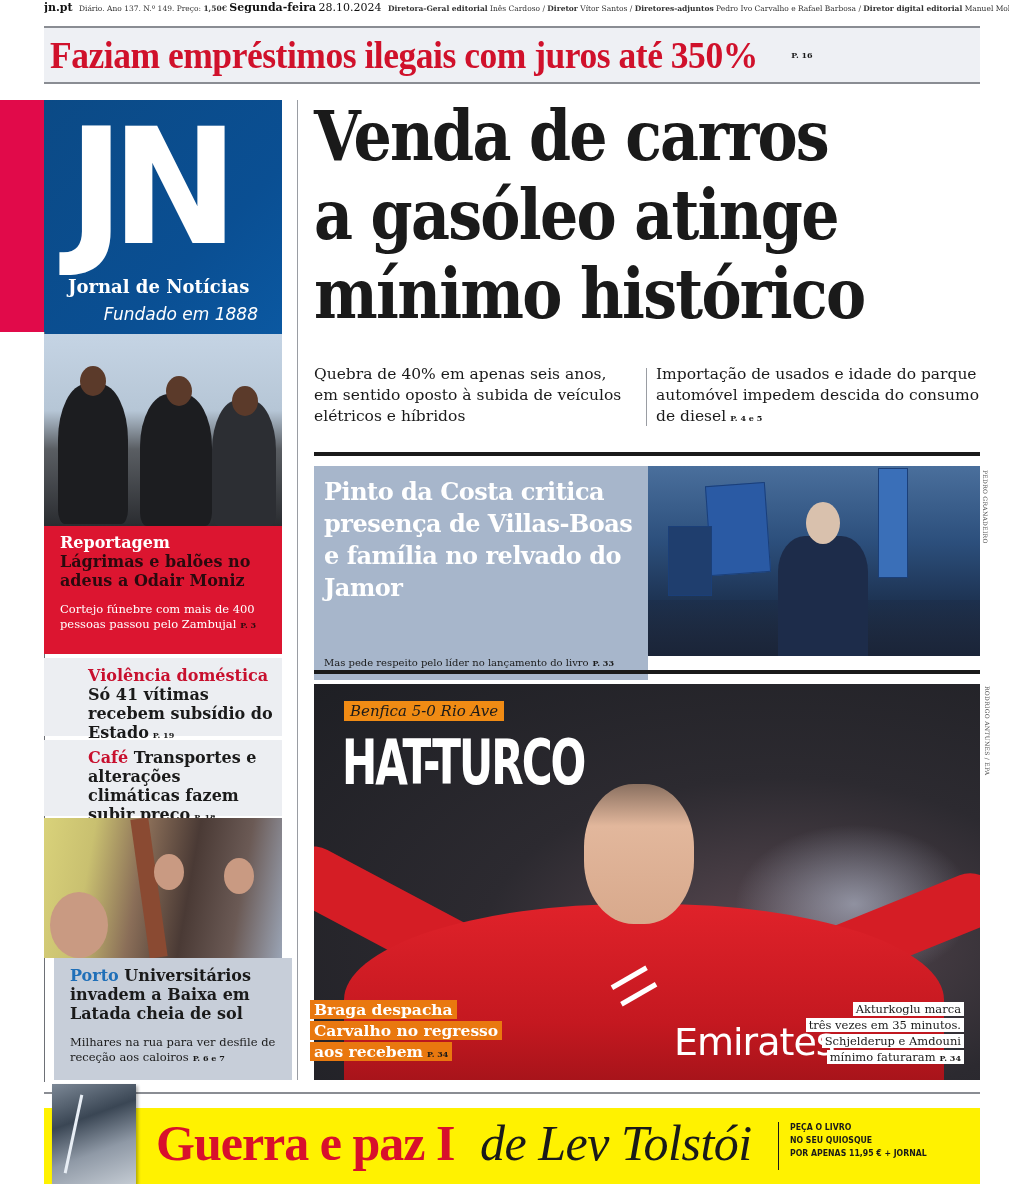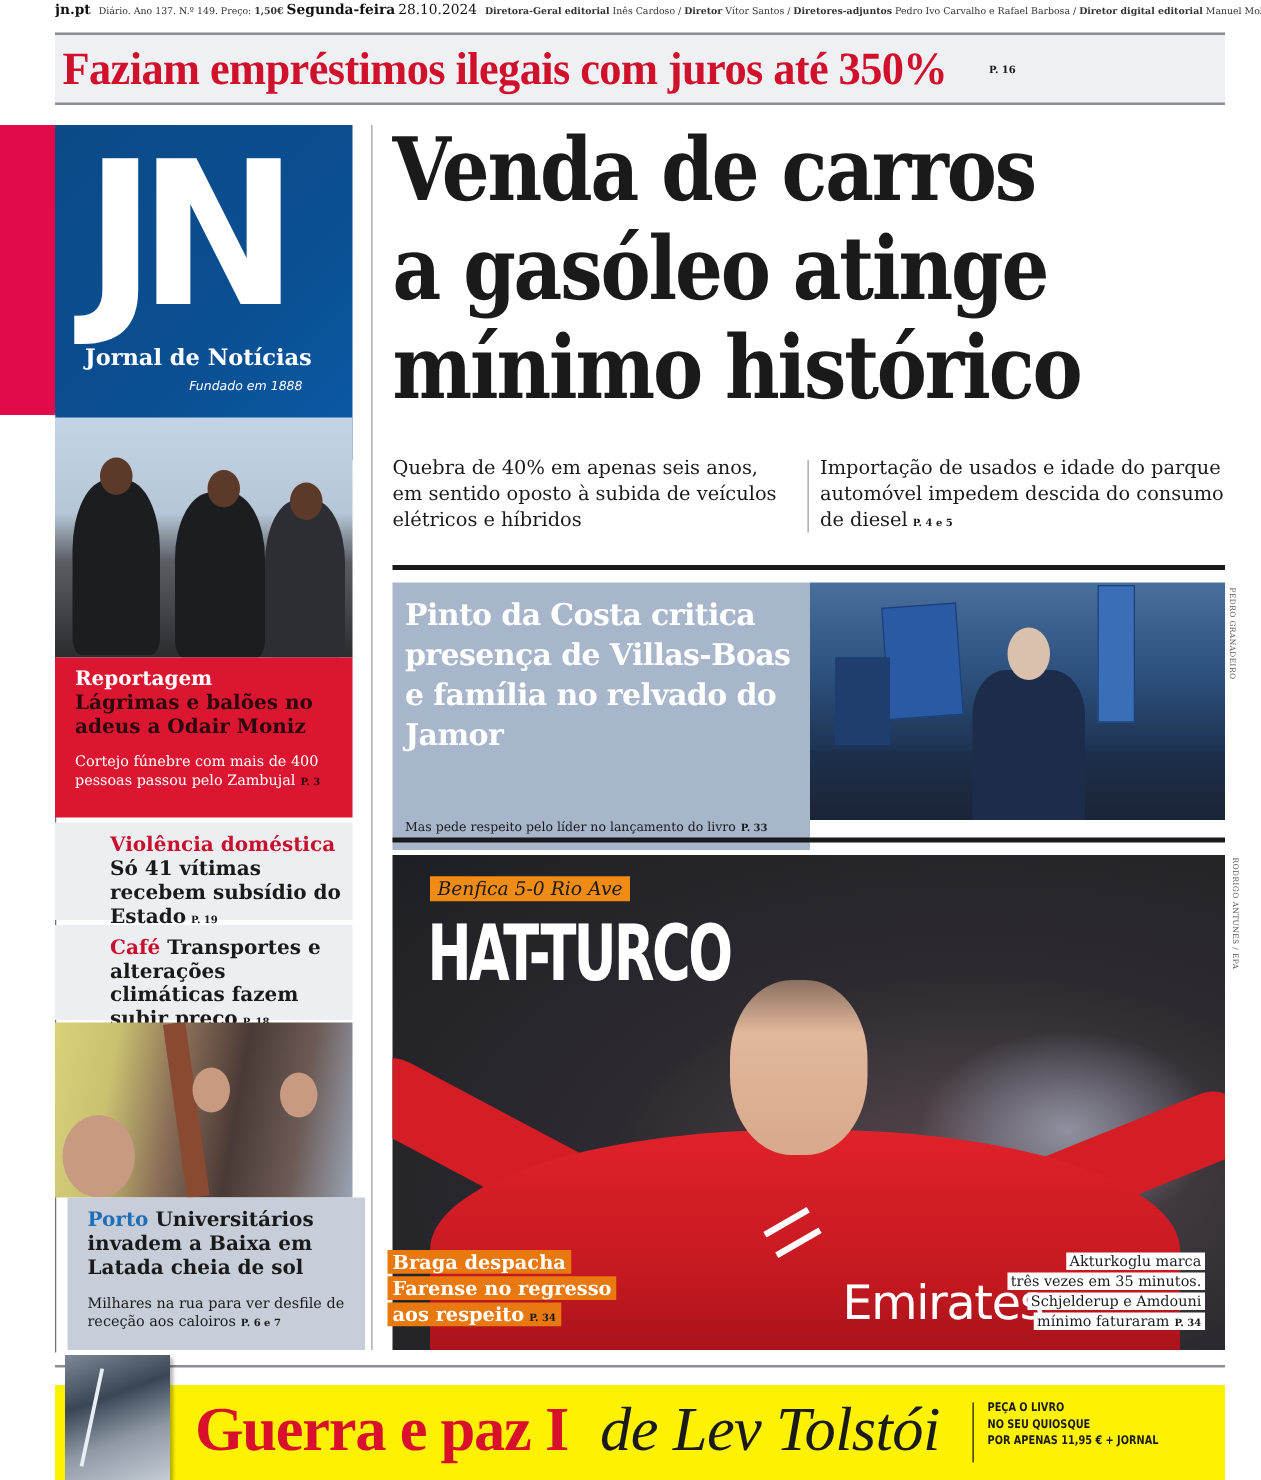--- a/index.html
+++ b/index.html
@@ -14,21 +14,21 @@
 
   .top-teaser { position: absolute; left: 44px; top: 26px; width: 936px; height: 58px; background: #eef0f4; border-top: 2px solid #8a8d93; border-bottom: 2px solid #8a8d93; display: flex; align-items: center; padding-left: 6px; }
   .top-teaser .head { font-family: "Liberation Serif", serif; font-weight: bold; font-size: 37px; color: #d0112b; letter-spacing: -0.5px; transform: scaleX(0.96); transform-origin: left center; white-space: nowrap; }
   .page-ref { font-family: "DejaVu Serif", serif; font-weight: bold; font-size: 8px; margin-left: 4px; vertical-align: baseline; }
   .top-teaser .page-ref { color: #1a1a1a; }
 
   .red-strip { position: absolute; left: 0; top: 100px; width: 44px; height: 232px; background: #e10a4a; }
   .logo-box { position: absolute; left: 44px; top: 100px; width: 238px; height: 268px; background: linear-gradient(135deg, #0b4a86 0%, #0a4f93 60%, #0b5aa4 100%); }
   .logo-letters { position: absolute; left: 24px; top: 8px; font-family: "DejaVu Sans", sans-serif; font-weight: bold; font-size: 160px; line-height: 160px; color: #fff; letter-spacing: -14px; transform: scaleX(0.95); transform-origin: left top; }
   .logo-name { position: absolute; left: 24px; top: 176px; font-family: "DejaVu Serif", serif; font-weight: bold; font-size: 18px; color: #fff; }
-  .logo-founded { position: absolute; right: 40px; top: 204px; font-family: "DejaVu Sans", sans-serif; font-style: italic; font-size: 10px; color: #fff; }
+  .logo-founded { position: absolute; right: 24px; top: 204px; font-family: "DejaVu Sans", sans-serif; font-style: italic; font-size: 17px; color: #fff; }
 
   .left-rule { position: absolute; left: 44px; top: 332px; width: 1px; height: 750px; background: #6d7076; }
   .vert-rule { position: absolute; left: 297px; top: 100px; width: 1px; height: 980px; background: #9a9da3; }
 
   .photo { position: absolute; overflow: hidden; }
   .photo-funeral { left: 44px; top: 334px; width: 238px; height: 192px; background: linear-gradient(180deg, #c5d4e4 0%, #b6c6d6 40%, #5a5e63 60%, #2a2c30 100%); }
   .fig { position: absolute; background: #1c1d20; border-radius: 40% 40% 10% 10%; }
   .photo-funeral .f1 { left: 14px; top: 50px; width: 70px; height: 140px; }
   .photo-funeral .f2 { left: 96px; top: 60px; width: 72px; height: 132px; }
   .photo-funeral .f3 { left: 168px; top: 66px; width: 64px; height: 126px; background: #2c2e33; }
@@ -228,22 +228,22 @@
   <div class="head"></div>
   <div class="stripes"></div>
   <div class="sponsor">Emirates</div>
 </div>
 <div class="credit credit-ben">RODRIGO ANTUNES / EPA</div>
 <div class="score-tag">Benfica 5-0 Rio Ave</div>
 <div class="hat-head">HAT-TURCO</div>
 
 <div class="braga">
   <span class="line">Braga despacha</span><br>
-  <span class="line">Farense no regresso</span><br>
-  <span class="line"><span>aos respeito</span><span class="page-ref">P. 34</span></span>
+  <span class="line">Carvalho no regresso</span><br>
+  <span class="line"><span>aos recebem</span><span class="page-ref">P. 34</span></span>
 </div>
 
 <div class="aktur">
   <span class="line">Akturkoglu marca</span><br>
   <span class="line">três vezes em 35 minutos.</span><br>
   <span class="line">Schjelderup e Amdouni</span><br>
   <span class="line"><span>mínimo faturaram</span><span class="page-ref">P. 34</span></span>
 </div>
 
 <div class="bottom-rule"></div>

